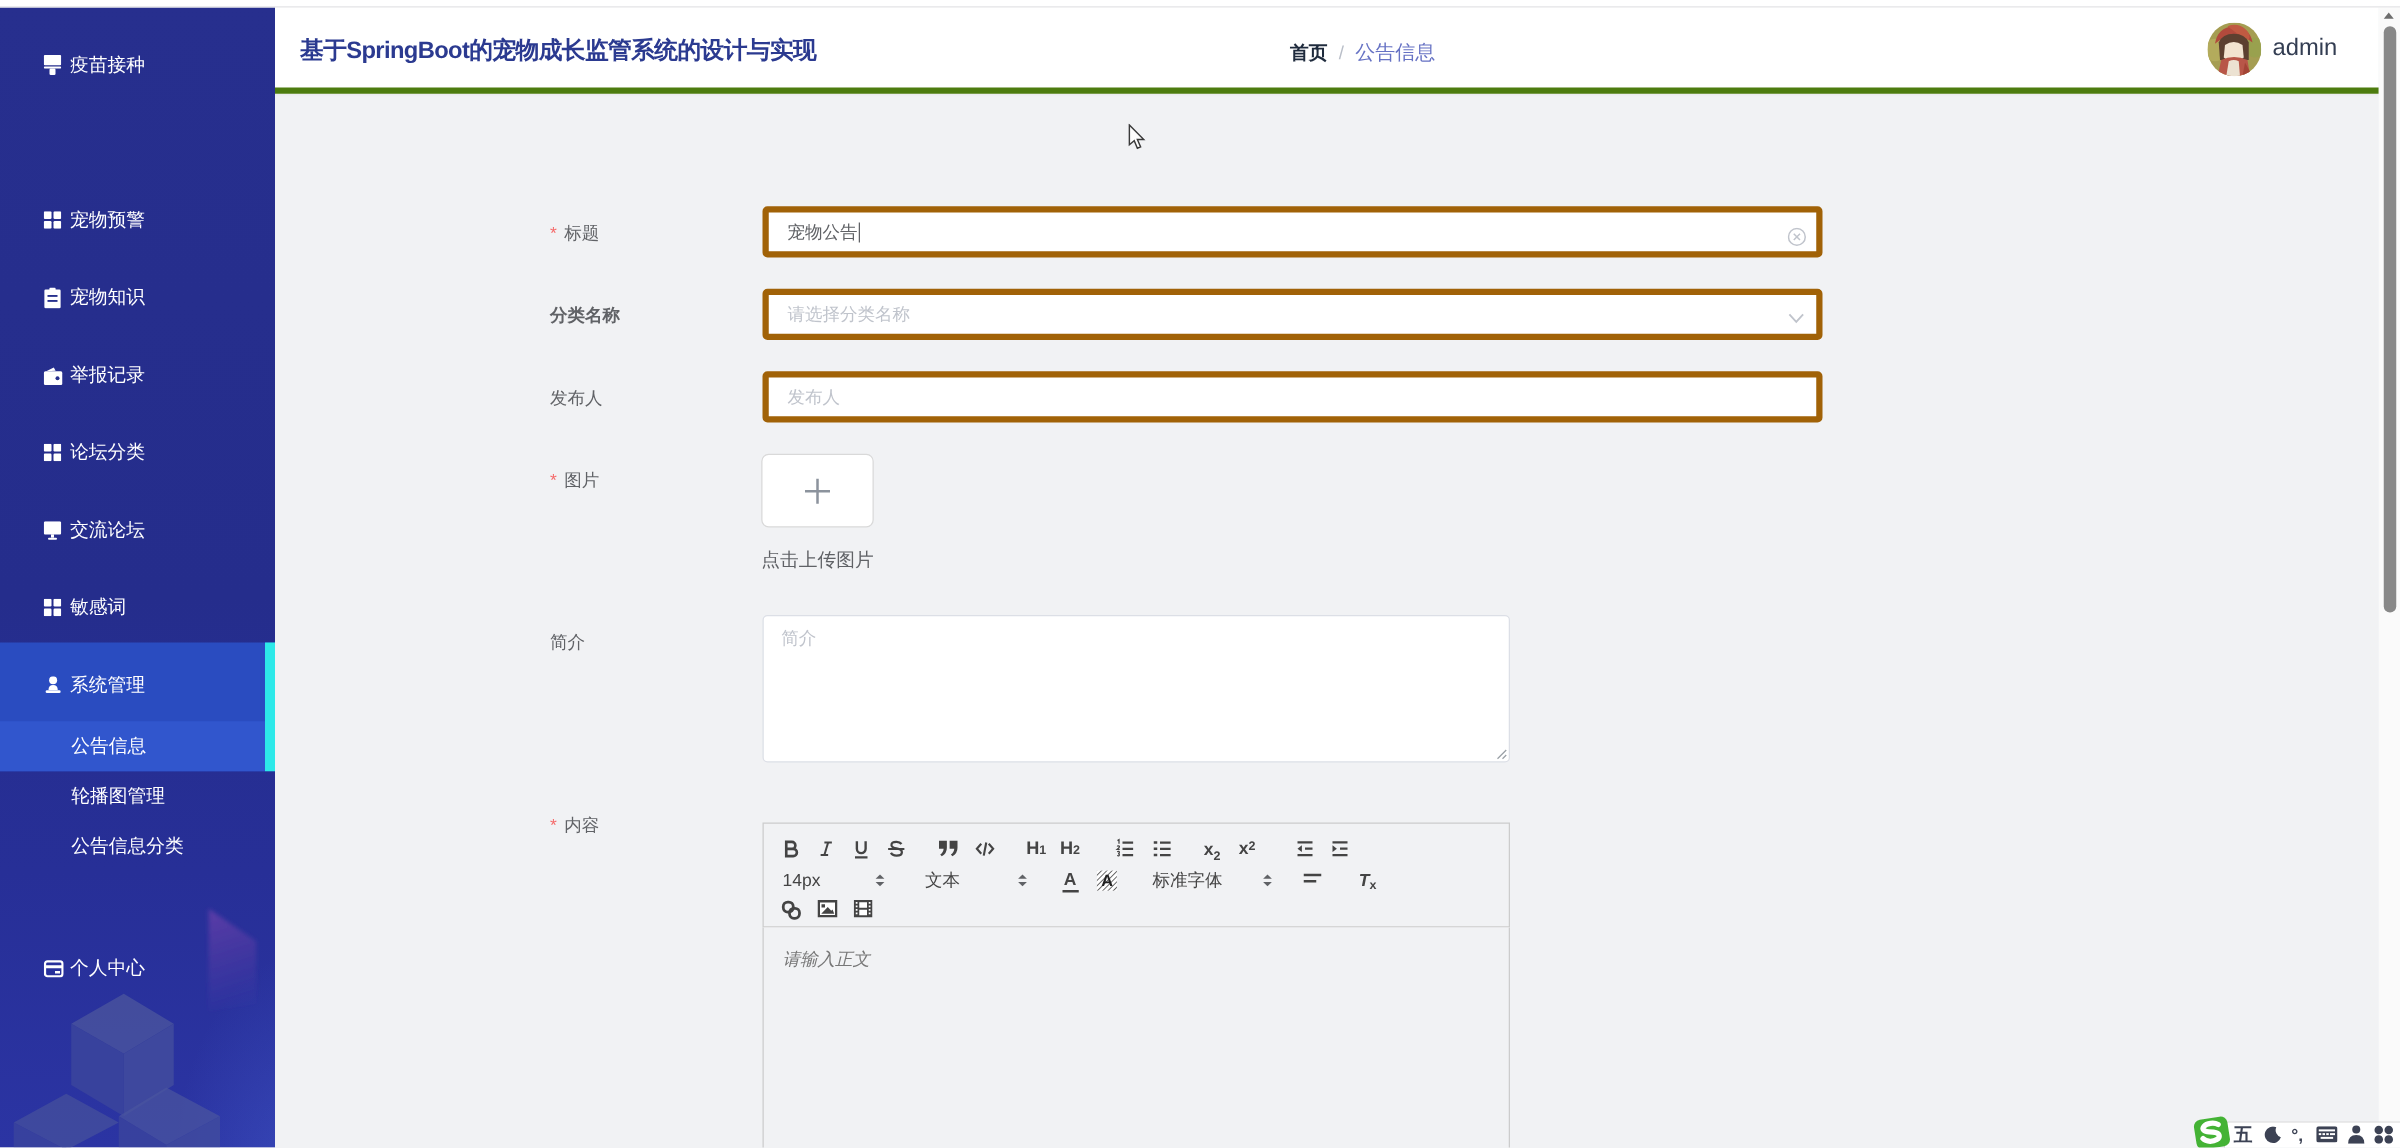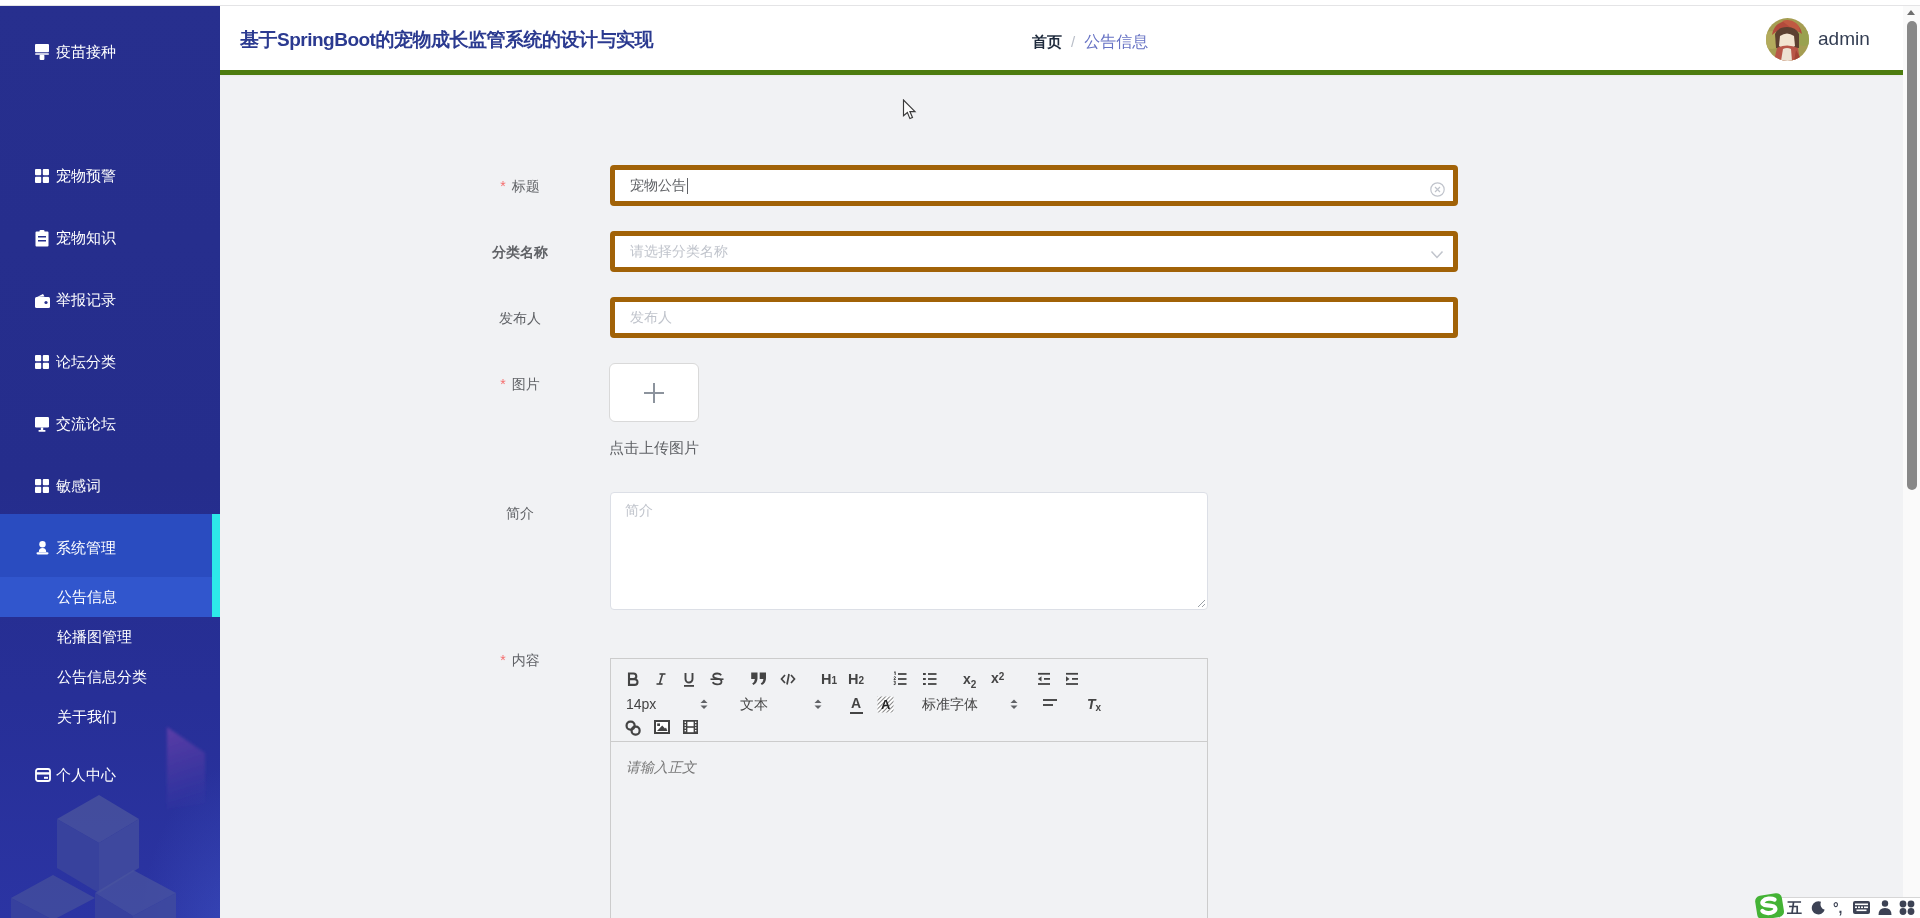--- a/index.html
+++ b/index.html
@@ -25,21 +25,21 @@
   #crumb{position:absolute;left:812px;top:32px;font-size:15px;color:#9aa0ab;}
   #crumb b{color:#1f2b3d;font-weight:bold;}
   #crumb .cur{color:#6672c4;font-size:16px;}
   #avatar{position:absolute;left:1546px;top:18px;width:43px;height:43px;border-radius:50%;overflow:hidden;}
   #uname{position:absolute;left:1598px;top:28px;font-size:19px;color:#333d52;}
   
   #sbar{position:absolute;right:0;top:0;width:17px;height:918px;background:#fafafa;z-index:5;}
   #sthumb{position:absolute;left:4px;top:21px;width:10px;height:469px;background:#888;border-radius:5px;}
   #sarrow{position:absolute;left:4px;top:10px;width:0;height:0;border:4.5px solid transparent;border-bottom:5.5px solid #6e6e6e;border-top:none;}
   
-  .lbl{position:absolute;font-size:14px;color:#606266;text-align:center;width:160px;}
+  .lbl{position:absolute;font-size:14px;color:#606266;text-align:left;width:160px;}
   .lbl .req{color:#f56c6c;margin-right:6px;}
   .inp{position:absolute;left:610px;width:848px;height:41px;background:#fff;
        border:5px solid #a16207;border-radius:4px;font-size:14px;color:#606266;
        display:flex;align-items:center;padding:0 15px;box-sizing:border-box;}
   .ph{color:#c0c4cc;}
   .caret{display:inline-block;width:1px;height:16px;background:#606266;margin-left:1px;}
   
   #tb{position:absolute;left:610px;top:658px;width:598px;height:84px;border:1px solid #ccc;box-sizing:border-box;}
   #qlbody{position:absolute;left:610px;top:742px;width:598px;height:240px;border-left:1px solid #ccc;border-right:1px solid #ccc;background:#f1f2f4;box-sizing:border-box;}
   .tbt{position:absolute;font-size:14px;color:#444;}
@@ -163,23 +163,20 @@
     </div>
     <div class="mi sub" style="top:577px;">
       <span class="t">公告信息</span>
     </div>
     <div class="mi sub" style="top:617px;padding-left:30px;">
       <span class="t">轮播图管理</span>
     </div>
     <div class="mi sub" style="top:657px;">
       <span class="t">公告信息分类</span>
     </div>
-    <div class="mi sub" style="top:697px;">
-      <span class="t">关于我们</span>
-    </div>
     <div class="mi" style="top:755px;">
       <svg width="16" height="14" viewBox="0 0 16 14" fill="none">
         <rect x="1" y="1" width="14" height="12" rx="2" stroke="#fff" stroke-width="1.8"></rect>
         <rect x="1" y="4.2" width="14" height="2.4" fill="#fff"></rect>
         <rect x="9" y="8.8" width="4" height="2" fill="#fff"></rect>
       </svg>
       <span class="t">个人中心</span>
     </div>
   </div>
 

